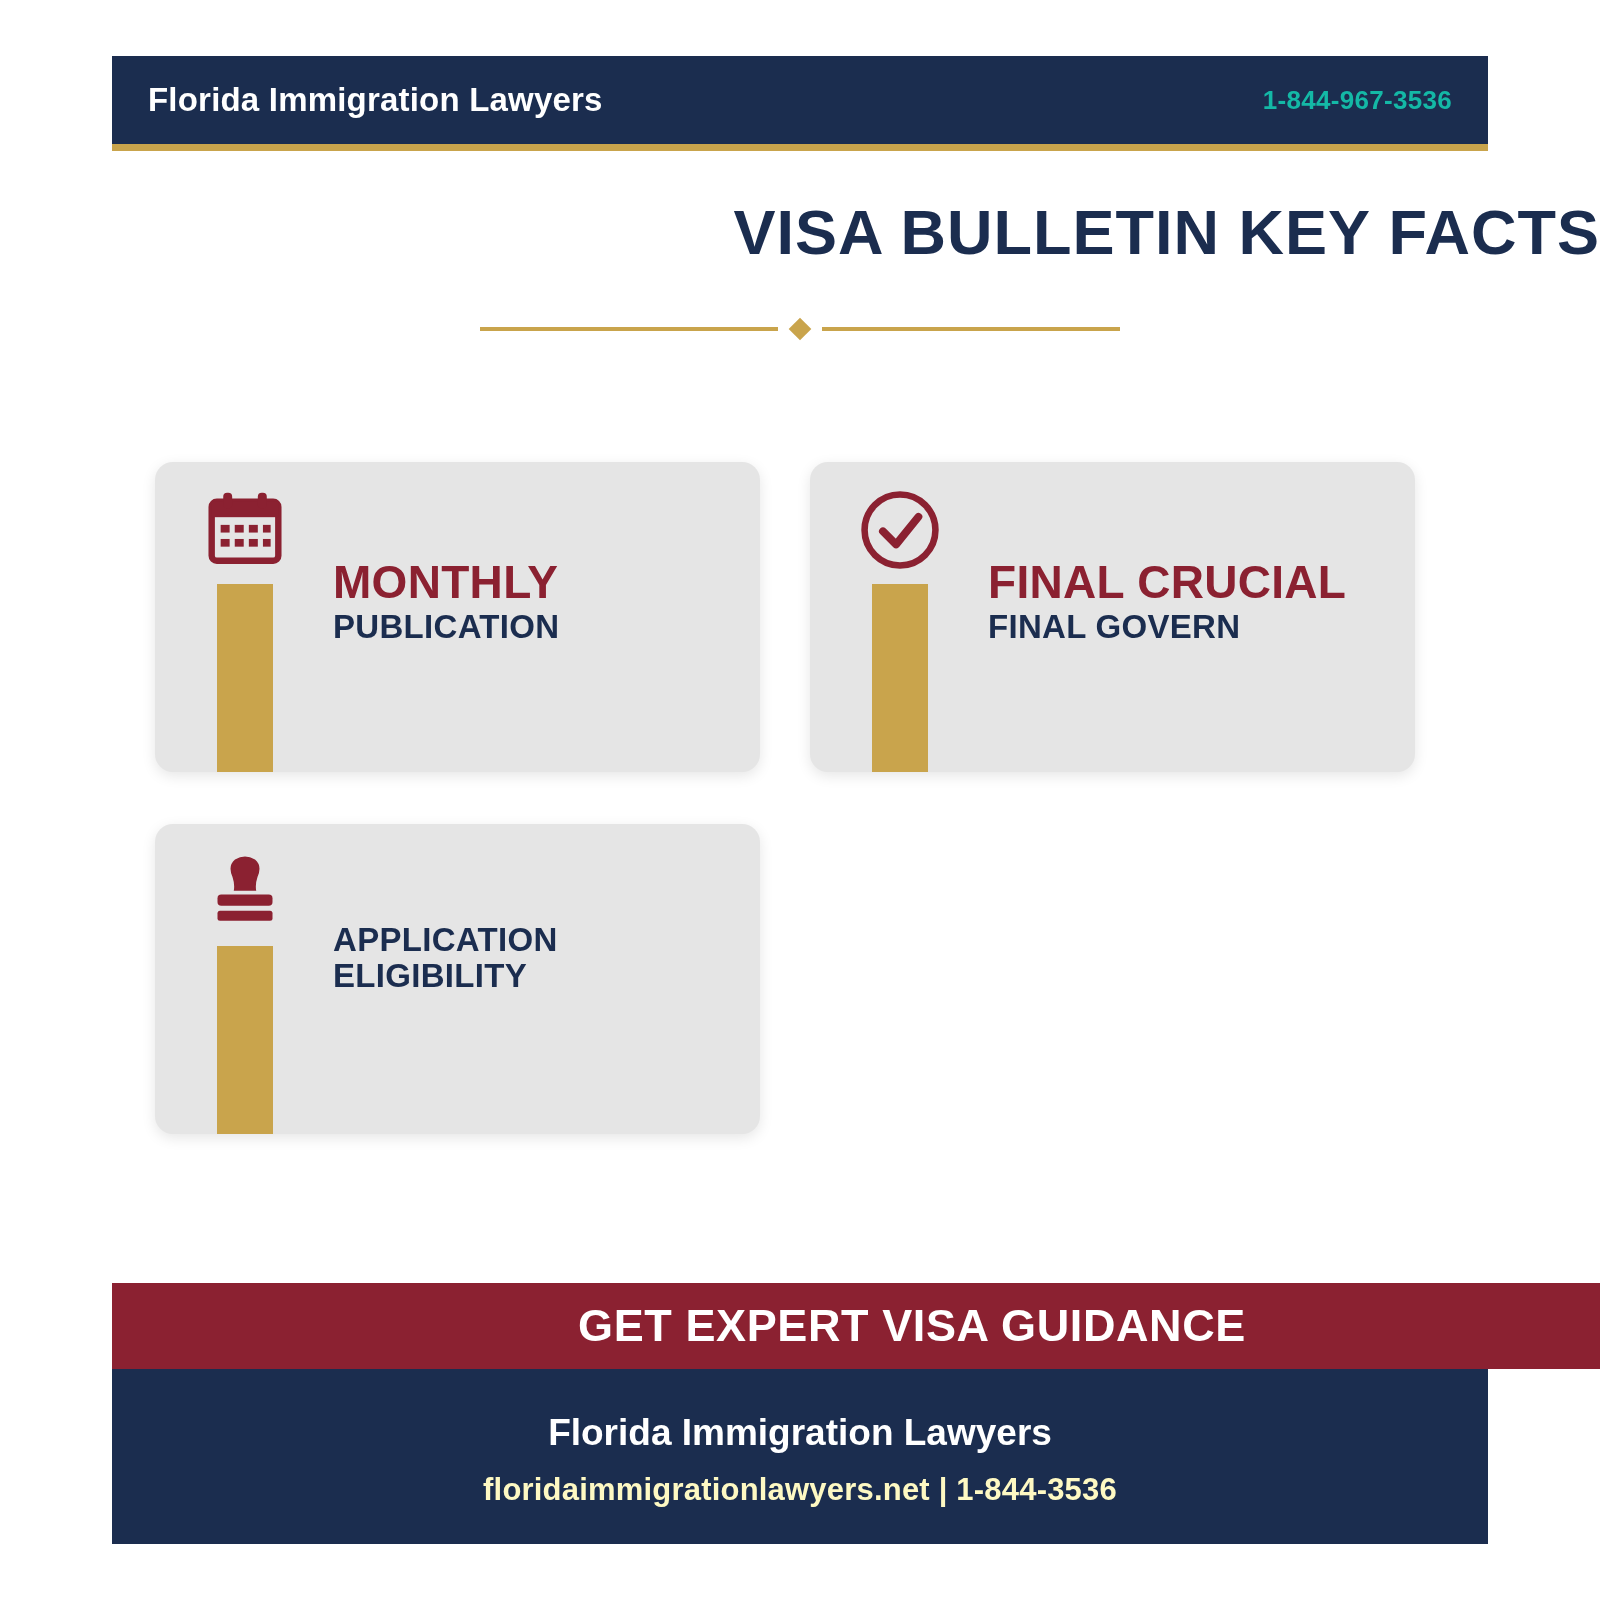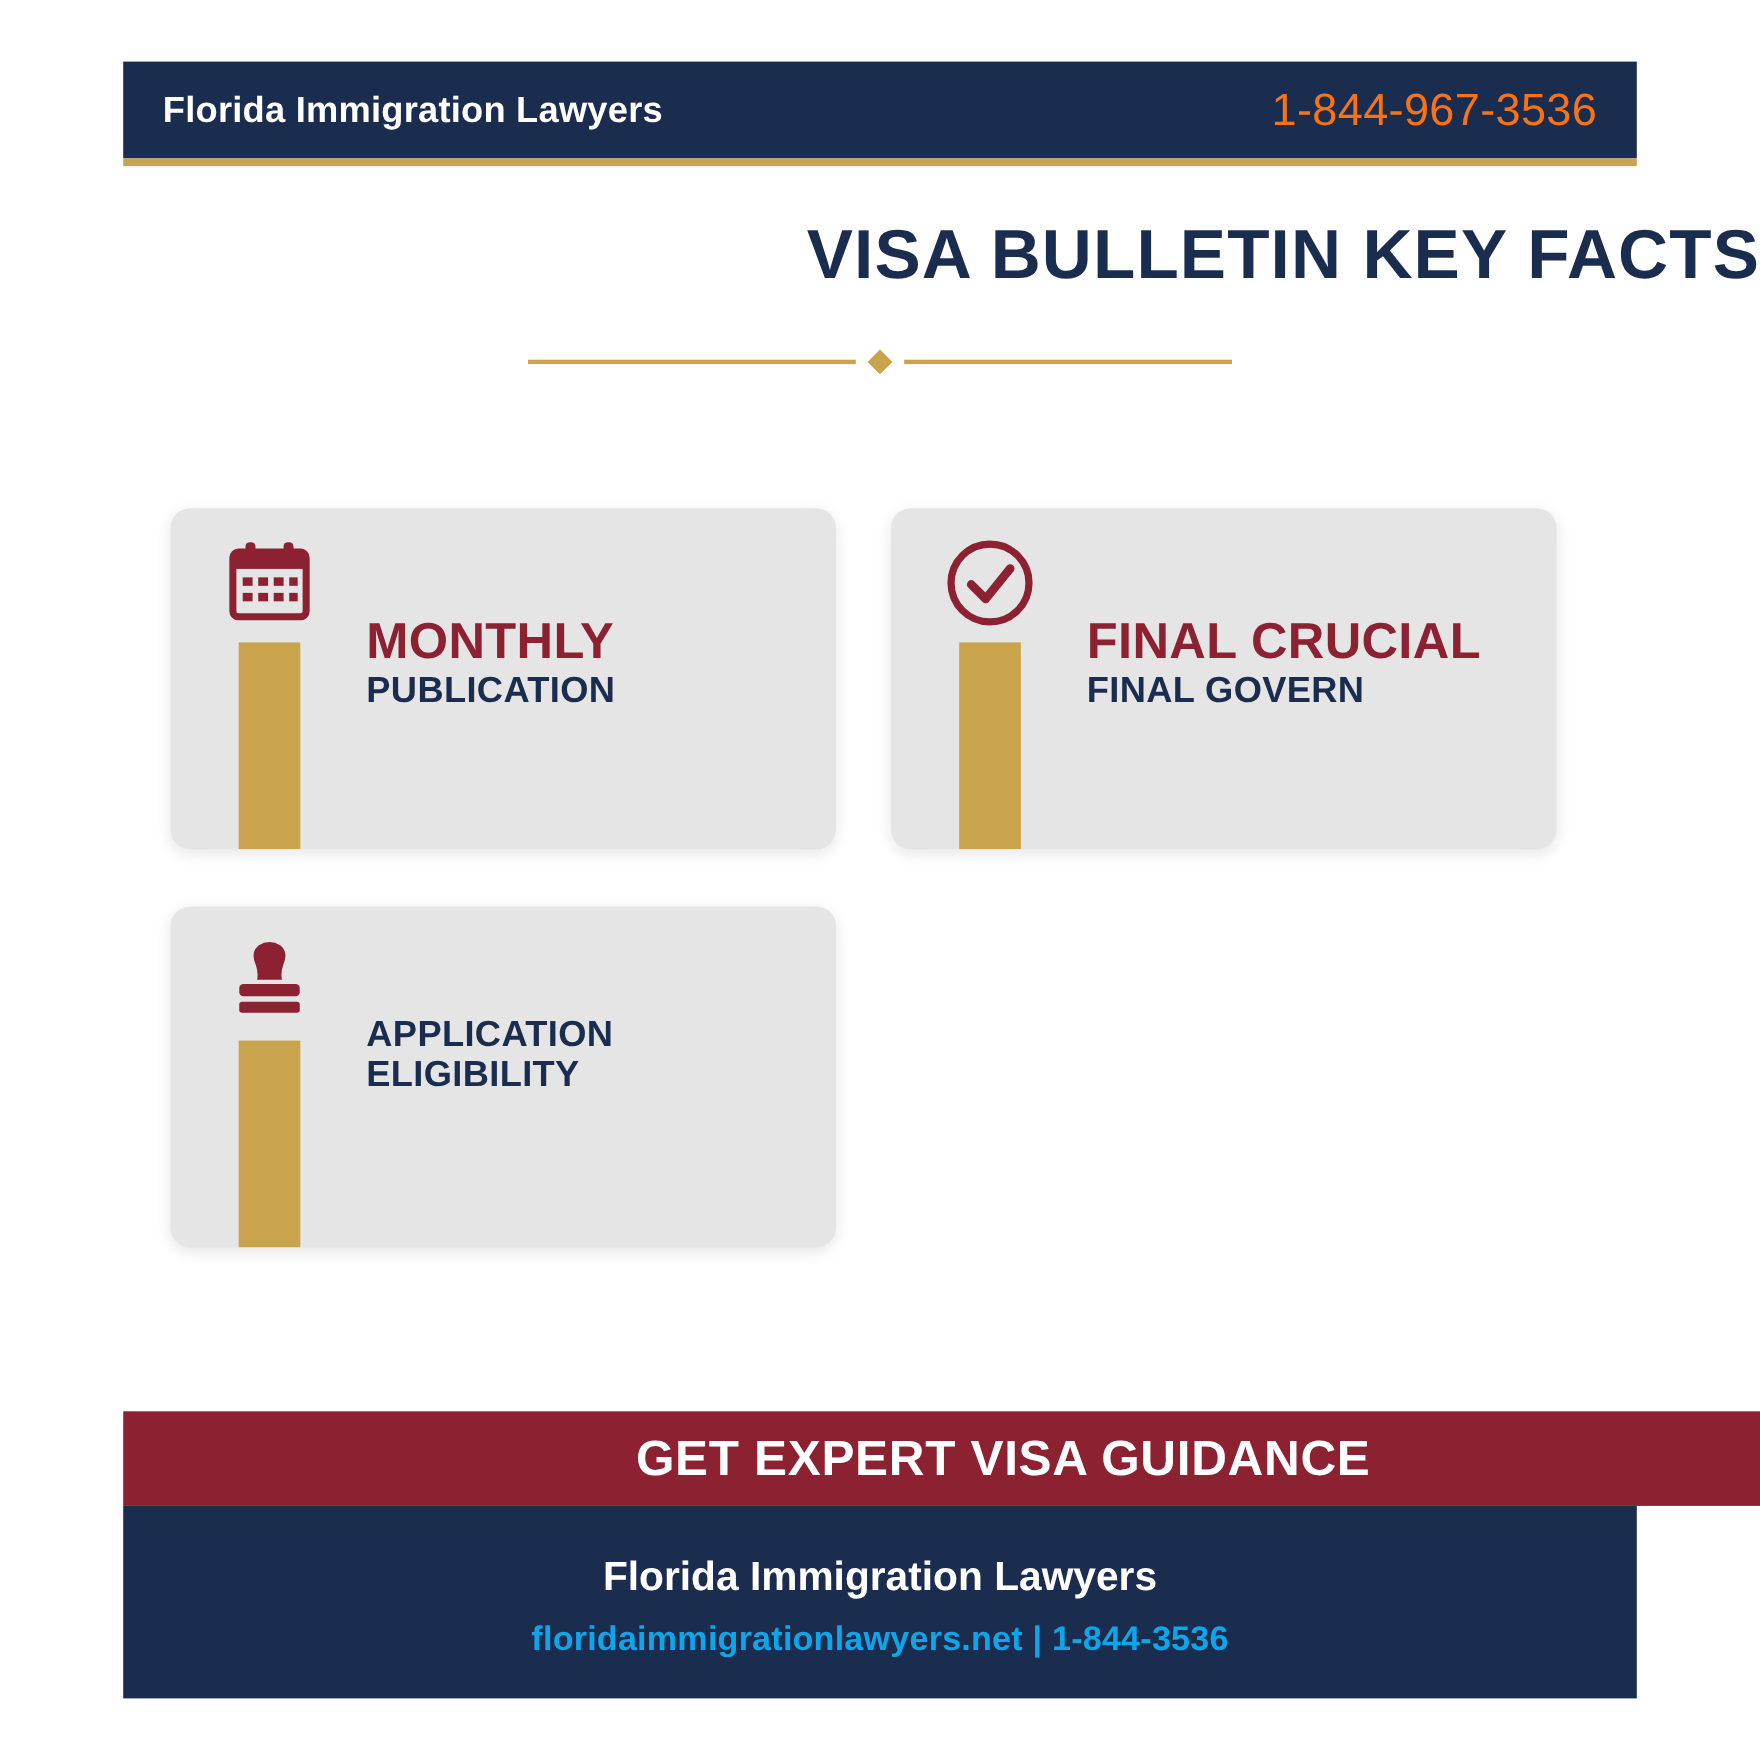--- a/index.html
+++ b/index.html
@@ -43,23 +43,23 @@
     height: 7px;
     background: #c9a44c;
   }
   .brand {
     color: #ffffff;
     font-size: 33px;
     font-weight: bold;
     letter-spacing: 0.2px;
   }
   .phone {
-    color: #f97316;
-    font-size: 41px;
-    font-weight: normal;
+    color: #14b8a6;
+    font-size: 26px;
+    font-weight: bold;
     letter-spacing: 0.3px;
   }
 
   
   .title {
     position: absolute;
     left: 0;
     top: 196px;
     width: 1600px;
     text-align: right;
@@ -182,21 +182,21 @@
     align-items: center;
     justify-content: center;
   }
   .footer-name {
     color: #ffffff;
     font-size: 37px;
     font-weight: bold;
     margin-top: 6px;
   }
   .footer-contact {
-    color: #0ea5e9;
+    color: #fef9c3;
     font-size: 31px;
     font-weight: bold;
     margin-top: 18px;
     letter-spacing: 0.2px;
   }
 </style>
 </head>
 <body>
 
 <div class="page">

